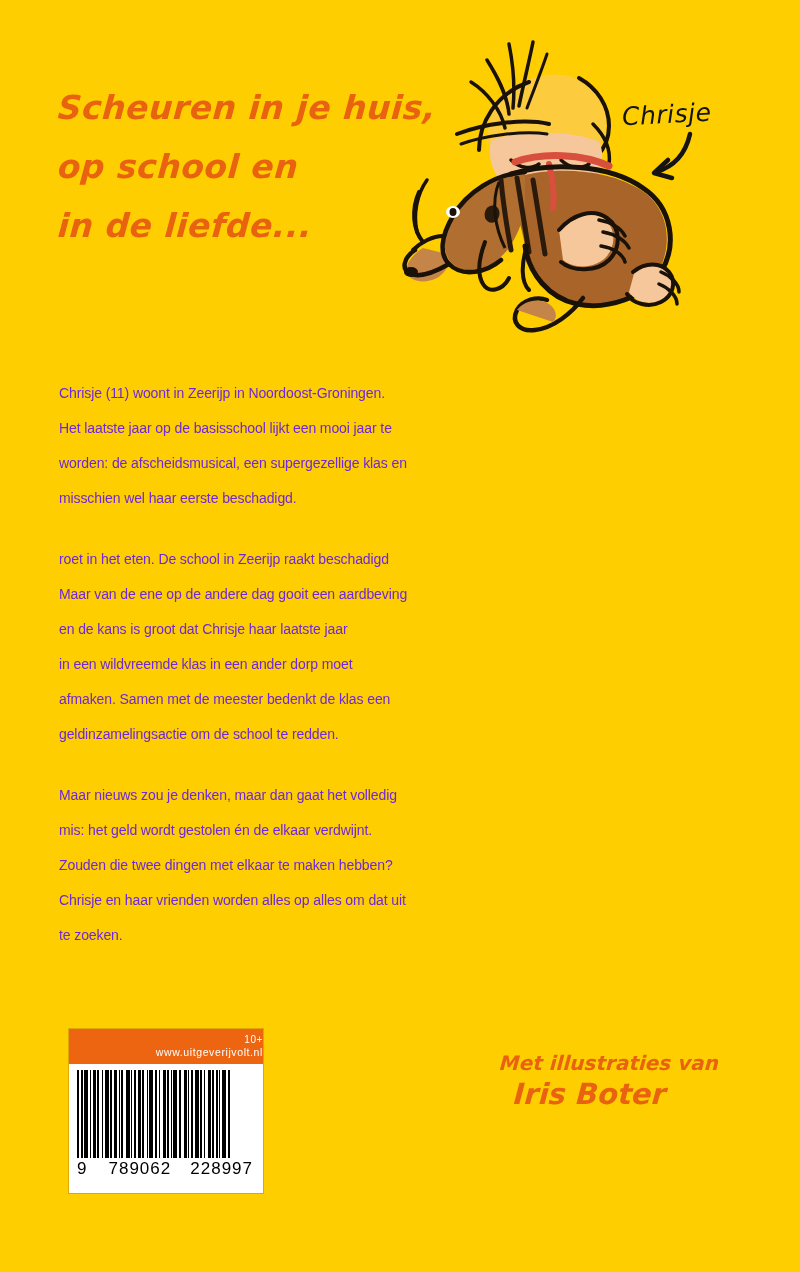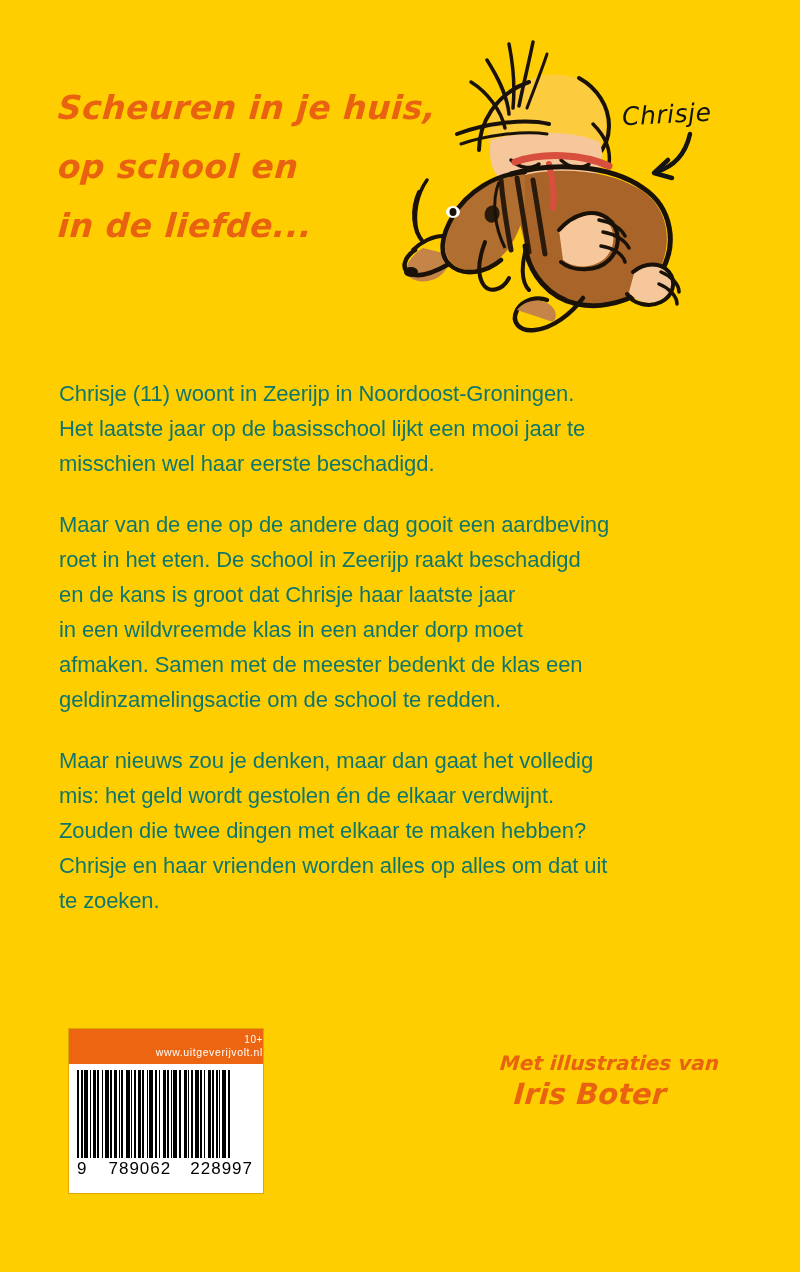--- a/index.html
+++ b/index.html
@@ -71,22 +71,22 @@
     height: 56px;
   }
   .label-arrow svg { display: block; width: 100%; height: 100%; }
 
   
   .blurb {
     position: absolute;
     left: 59px;
     top: 376px;
     width: 640px;
-    color: #0f766e;
-    font-size: 22px;
+    color: #6d28d9;
+    font-size: 14px;
     line-height: 35px;
     letter-spacing: -0.1px;
   }
   .blurb p {
     margin: 0 0 26px 0;
   }
   .blurb p:last-child { margin-bottom: 0; }
   .blurb .ln { display: block; white-space: nowrap; }
 
   
@@ -241,25 +241,26 @@
     <svg viewBox="0 0 70 56" xmlns="http://www.w3.org/2000/svg">
       <path d="M62 6 C58 24 48 38 28 44" stroke="#141414" stroke-width="4.5" fill="none" stroke-linecap="round"></path>
       <path d="M40 32 L26 45 L44 50" stroke="#141414" stroke-width="4.5" fill="none" stroke-linecap="round" stroke-linejoin="round"></path>
     </svg>
   </div>
 
   <div class="blurb">
     <p>
       <span class="ln">Chrisje (11) woont in Zeerijp in Noordoost-Groningen.</span>
       <span class="ln">Het laatste jaar op de basisschool lijkt een mooi jaar te</span>
+      <span class="ln">worden: de afscheidsmusical, een supergezellige klas en</span>
       <span class="ln">misschien wel haar eerste beschadigd.</span>
     </p>
     <p>
+      <span class="ln">roet in het eten. De school in Zeerijp raakt beschadigd</span>
       <span class="ln">Maar van de ene op de andere dag gooit een aardbeving</span>
-      <span class="ln">roet in het eten. De school in Zeerijp raakt beschadigd</span>
       <span class="ln">en de kans is groot dat Chrisje haar laatste jaar</span>
       <span class="ln">in een wildvreemde klas in een ander dorp moet</span>
       <span class="ln">afmaken. Samen met de meester bedenkt de klas een</span>
       <span class="ln">geldinzamelingsactie om de school te redden.</span>
     </p>
     <p>
       <span class="ln">Maar nieuws zou je denken, maar dan gaat het volledig</span>
       <span class="ln">mis: het geld wordt gestolen én de elkaar verdwijnt.</span>
       <span class="ln">Zouden die twee dingen met elkaar te maken hebben?</span>
       <span class="ln">Chrisje en haar vrienden worden alles op alles om dat uit</span>

